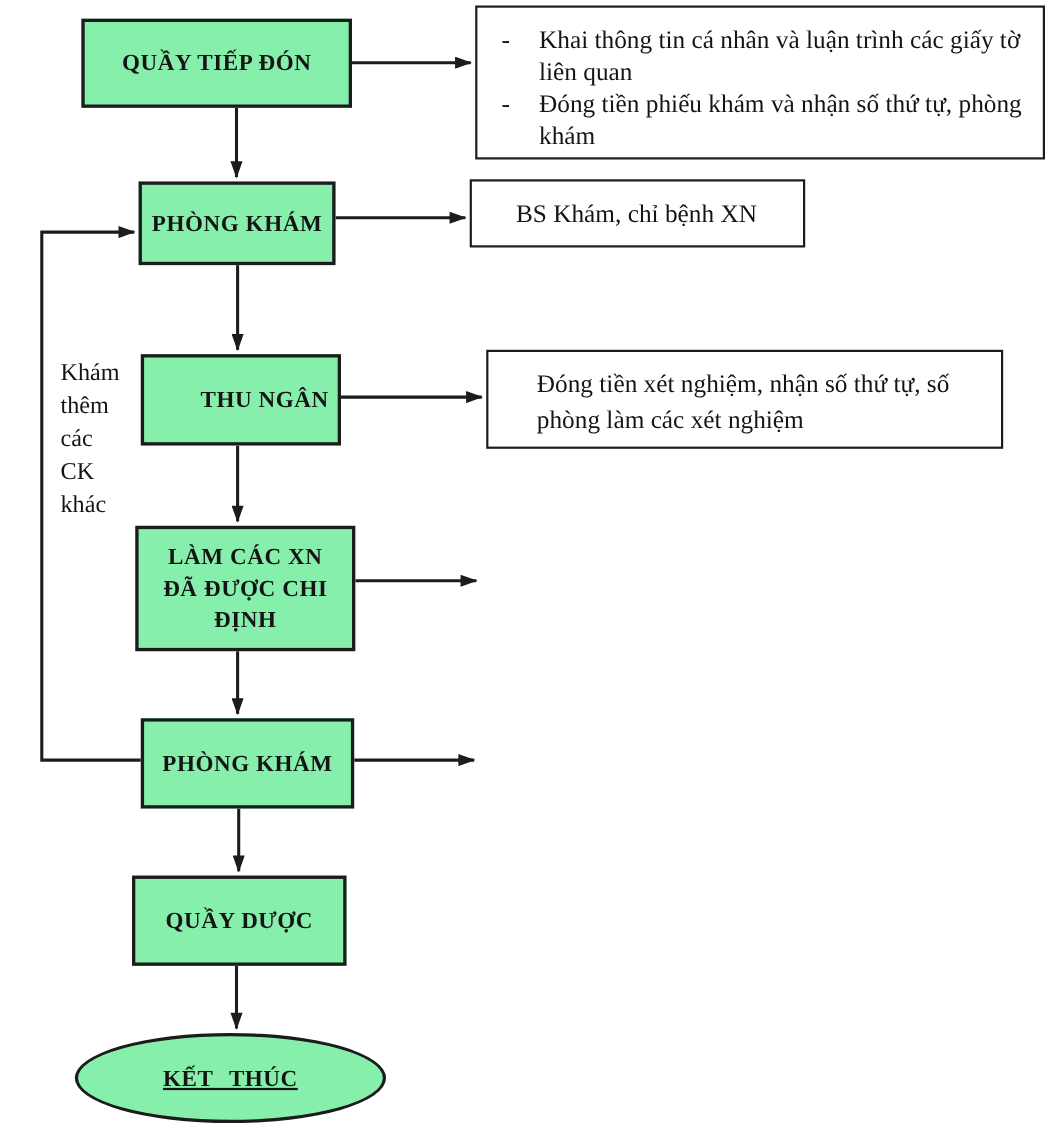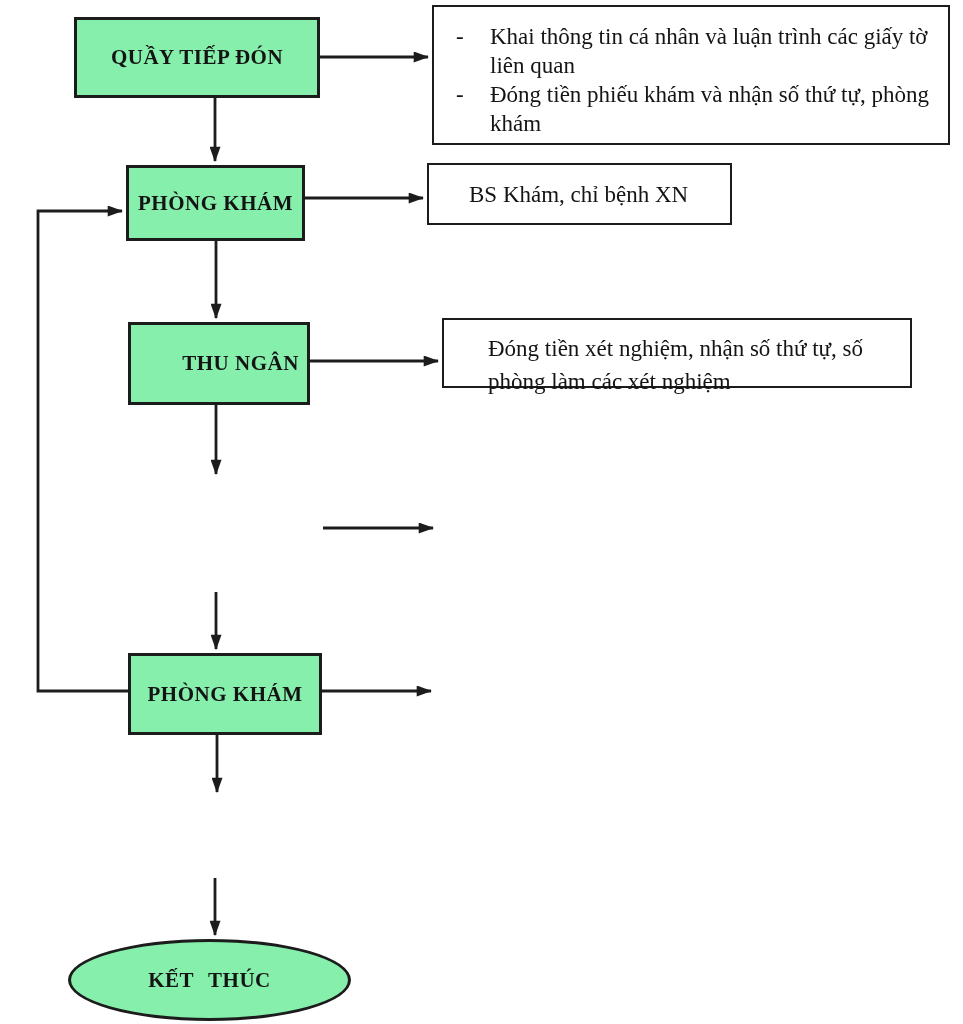--- a/index.html
+++ b/index.html
@@ -101,45 +101,58 @@
   </div>
 
   <div class="node" style="left:126px; top:165px; width:179px; height:76px;">
     <span>PHÒNG KHÁM</span>
   </div>
 
   <div class="node" style="left:128px; top:322px; width:182px; height:83px;padding-left:43px;">
     <span>THU NGÂN</span>
   </div>
 
+  <div class="node" style="left:123px; top:478px; width:200px; height:114px; padding:0 10px;">
+    <span>LÀM CÁC XN ĐÃ ĐƯỢC CHI ĐỊNH</span>
+  </div>
 
   <div class="node" style="left:128px; top:653px; width:194px; height:82px;">
     <span>PHÒNG KHÁM</span>
   </div>
 
+  <div class="node" style="left:120px; top:796px; width:195px; height:82px;">
+    <span>QUẦY DƯỢC</span>
+  </div>
 
-  <div class="node terminator" style="left:68px; top:939px; width:283px; height:82px;">
+  <div class="node terminator" style="left:68px; top:939px; width:283px; height:82px;text-decoration:underline;">
     <span>KẾT THÚC</span>
   </div>
 
   <div class="note note-list" style="left:432px; top:5px; width:518px; height:140px;">
     <div class="note-item">
       <span class="dash">-</span>
       <span class="itext">Khai thông tin cá nhân và luận trình  các giấy tờ liên quan</span>
     </div>
     <div class="note-item">
       <span class="dash">-</span>
       <span class="itext">Đóng tiền phiếu khám và nhận  số thứ tự, phòng khám</span>
     </div>
   </div>
 
   <div class="note note-center" style="left:427px; top:163px; width:305px; height:62px;">
     <span>BS Khám, chỉ bệnh XN</span>
   </div>
 
-  <div class="note note-pad3" style="left:442px; top:318px; width:470px; height:70px;">
+  <div class="note note-pad3" style="left:442px; top:318px; width:470px; height:90px;">
     <span>Đóng tiền xét nghiệm, nhận số thứ tự, số phòng làm các xét nghiệm</span>
   </div>
 
 
 
+  <div class="loop-label">
+    <div>Khám</div>
+    <div>thêm</div>
+    <div>các</div>
+    <div>CK</div>
+    <div>khác</div>
+  </div>
 
 </div>
 
 </body></html>

